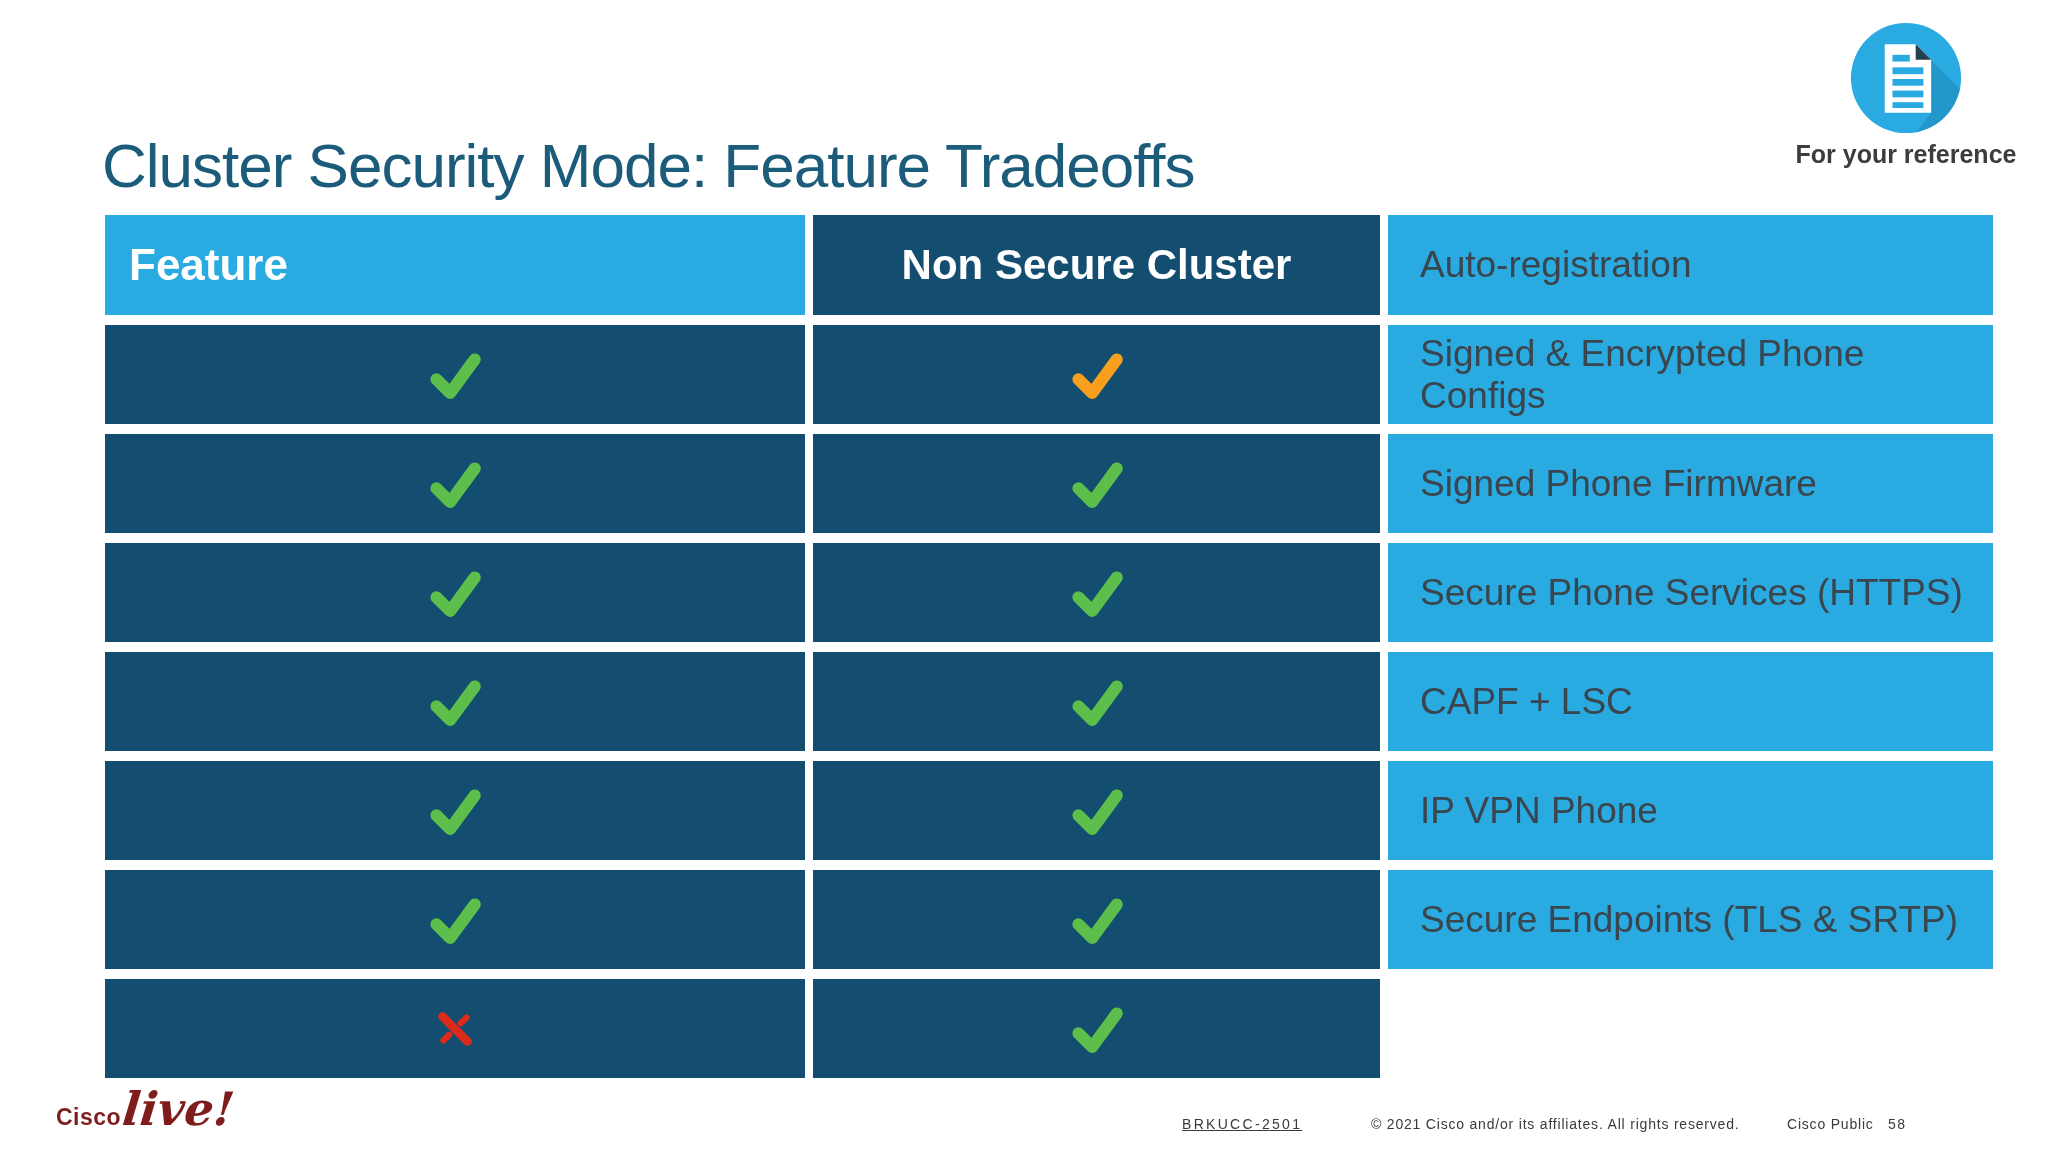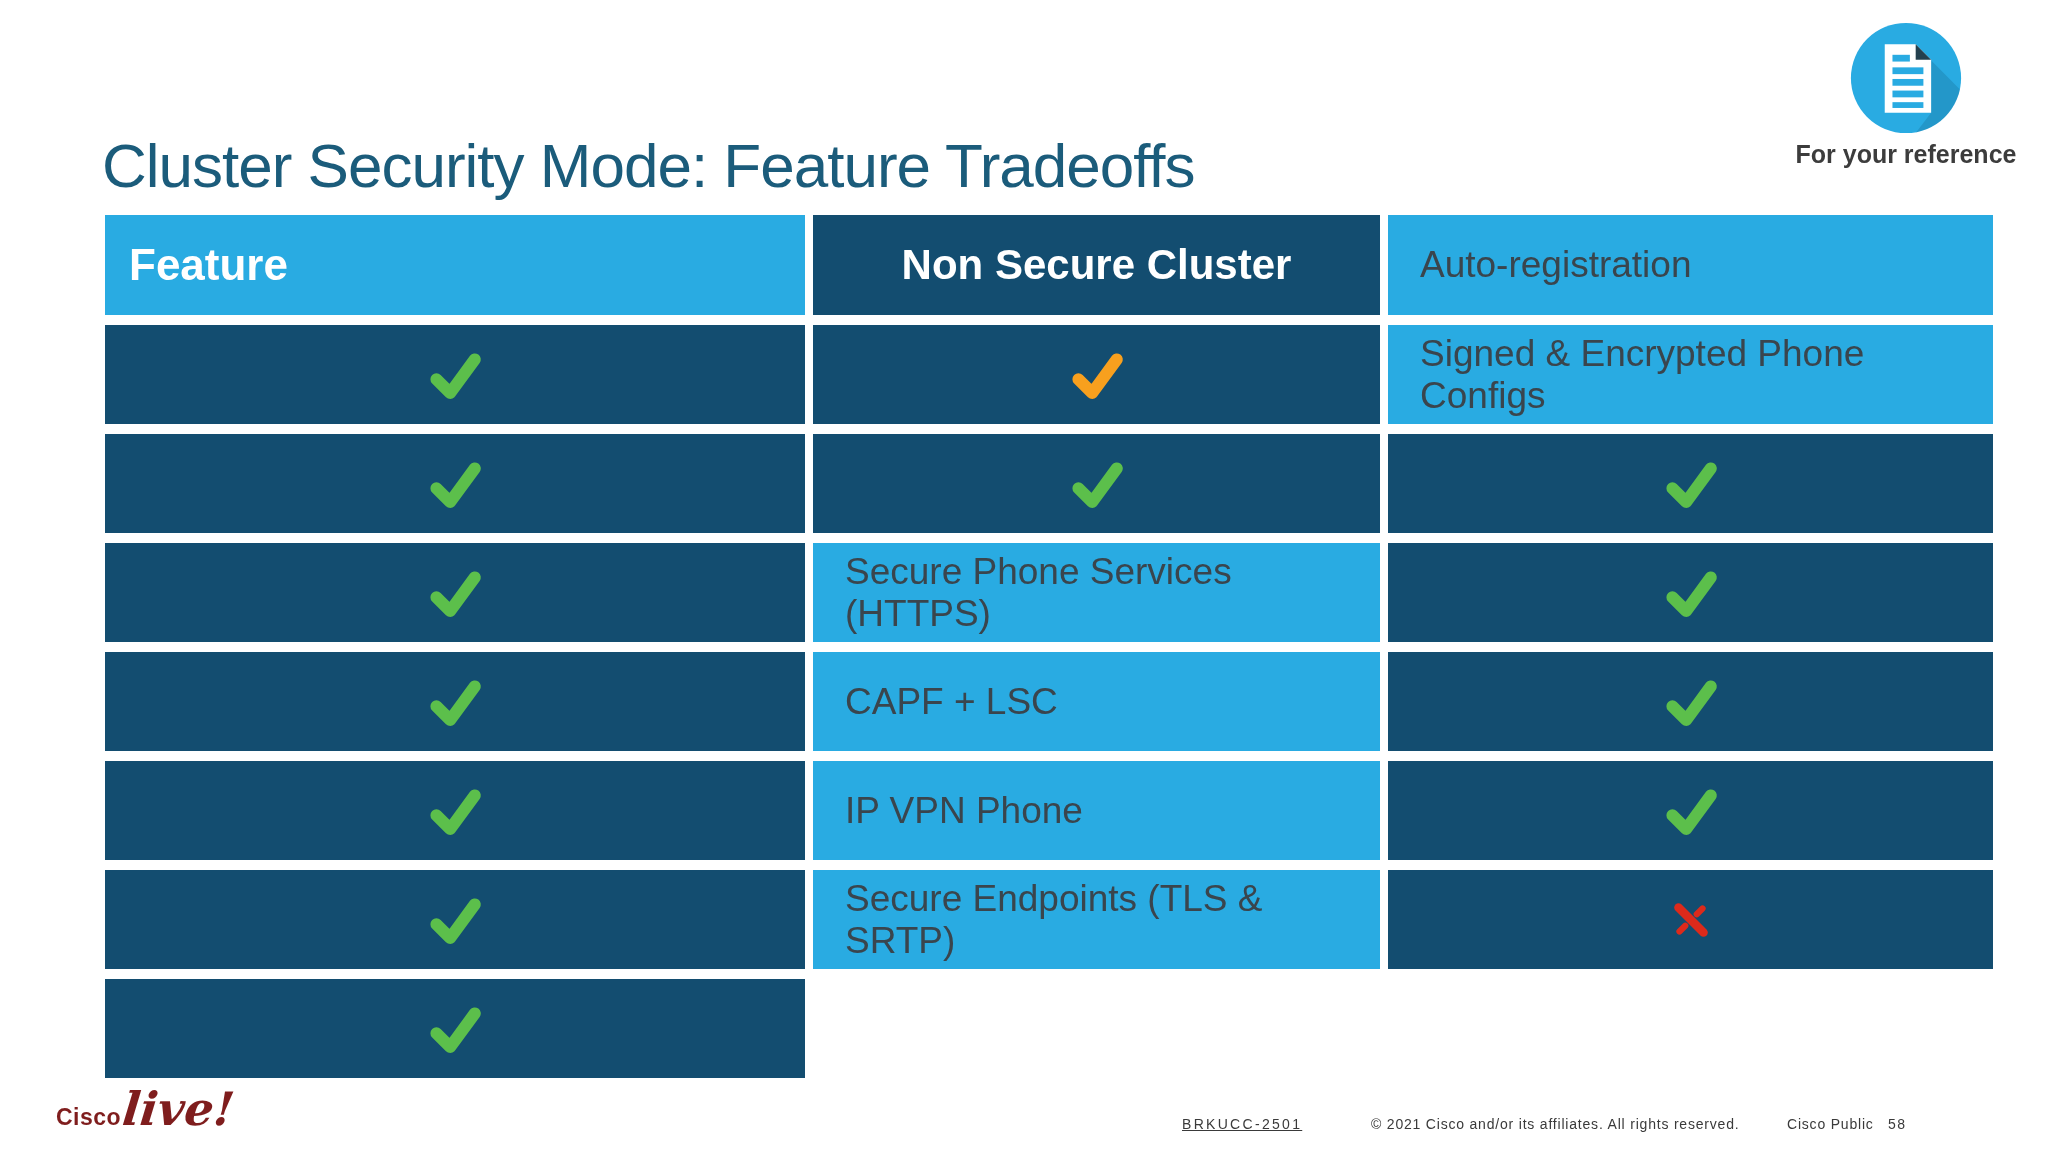--- a/index.html
+++ b/index.html
@@ -100,20 +100,21 @@
     <div class="cell mark-cell">
       <svg width="60" height="60" viewBox="0 0 100 100">
       <path d="M19 57 L42 80 L83 24" fill="none" stroke="#5CBF4B" stroke-width="20" stroke-linecap="round" stroke-linejoin="round"></path>
       </svg>
     </div>
     <div class="cell mark-cell">
       <svg width="60" height="60" viewBox="0 0 100 100">
       <path d="M19 57 L42 80 L83 24" fill="none" stroke="#5CBF4B" stroke-width="20" stroke-linecap="round" stroke-linejoin="round"></path>
       </svg>
     </div>
+    <div class="cell feature-cell">Signed Phone Firmware</div>
     <div class="cell mark-cell">
       <svg width="60" height="60" viewBox="0 0 100 100">
       <path d="M19 57 L42 80 L83 24" fill="none" stroke="#5CBF4B" stroke-width="20" stroke-linecap="round" stroke-linejoin="round"></path>
       </svg>
     </div>
     <div class="cell mark-cell">
       <svg width="60" height="60" viewBox="0 0 100 100">
       <path d="M19 57 L42 80 L83 24" fill="none" stroke="#5CBF4B" stroke-width="20" stroke-linecap="round" stroke-linejoin="round"></path>
       </svg>
     </div>

